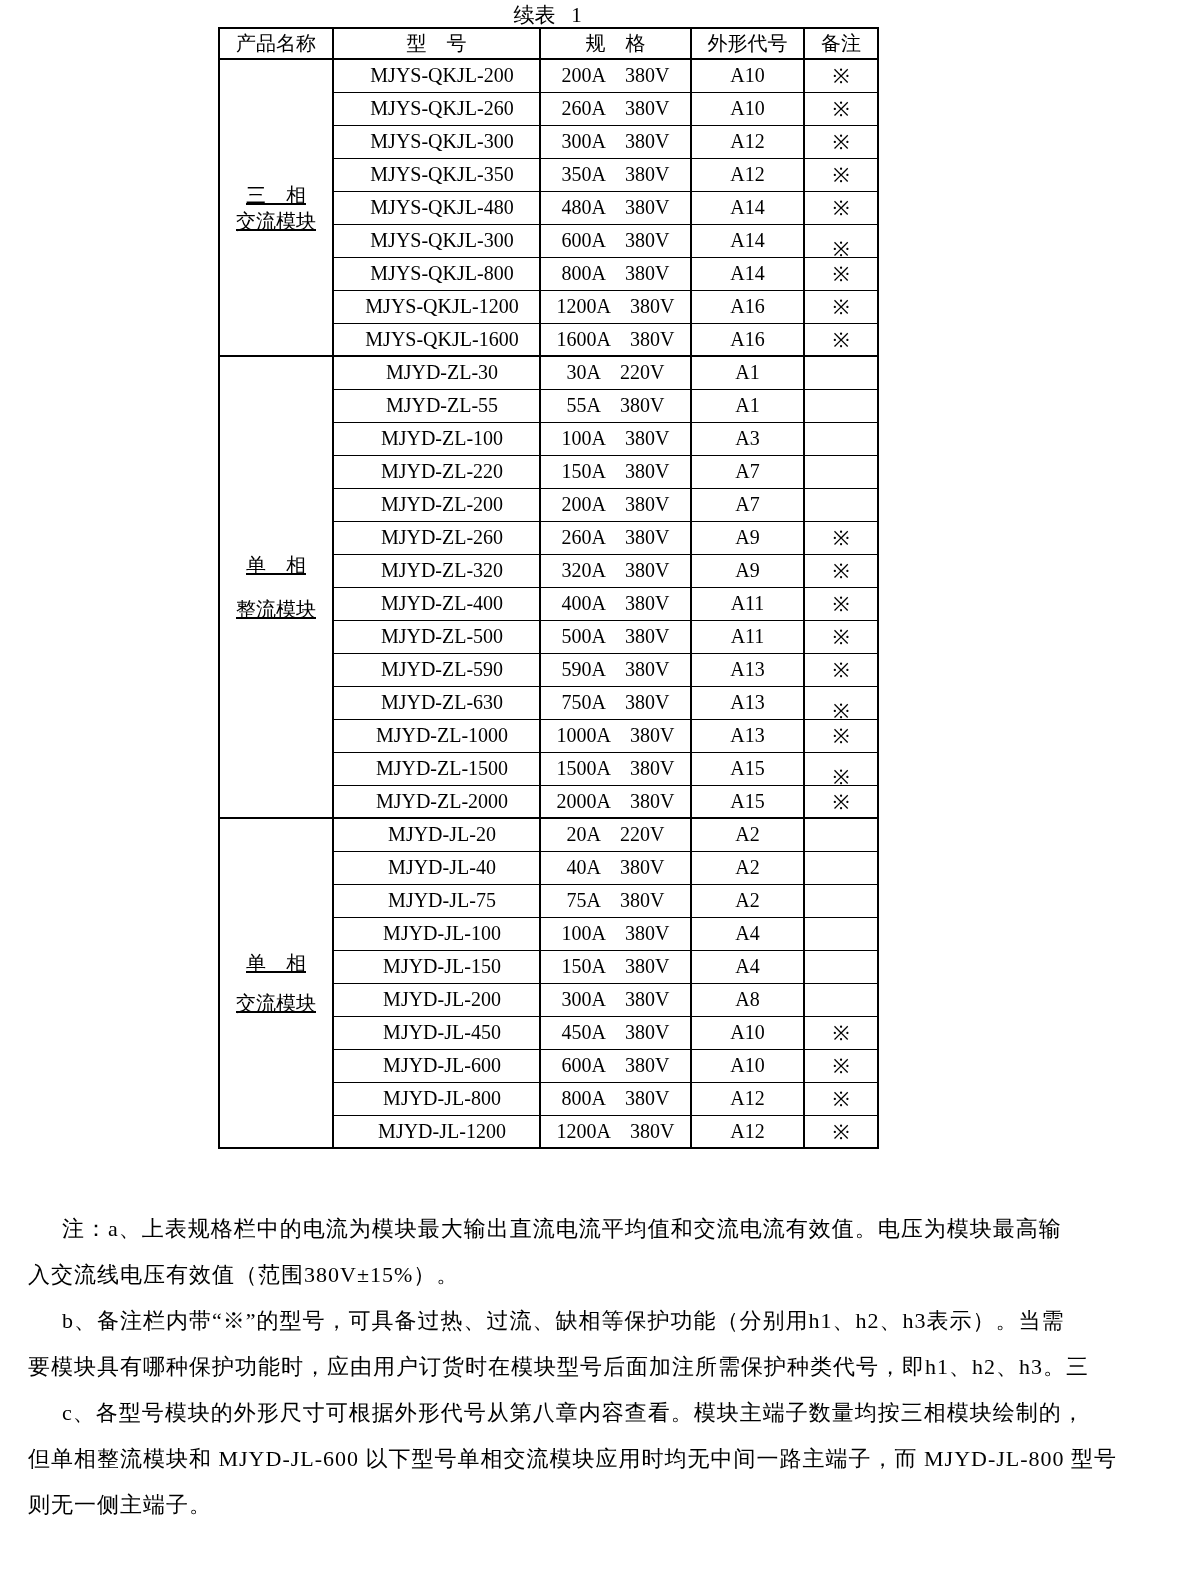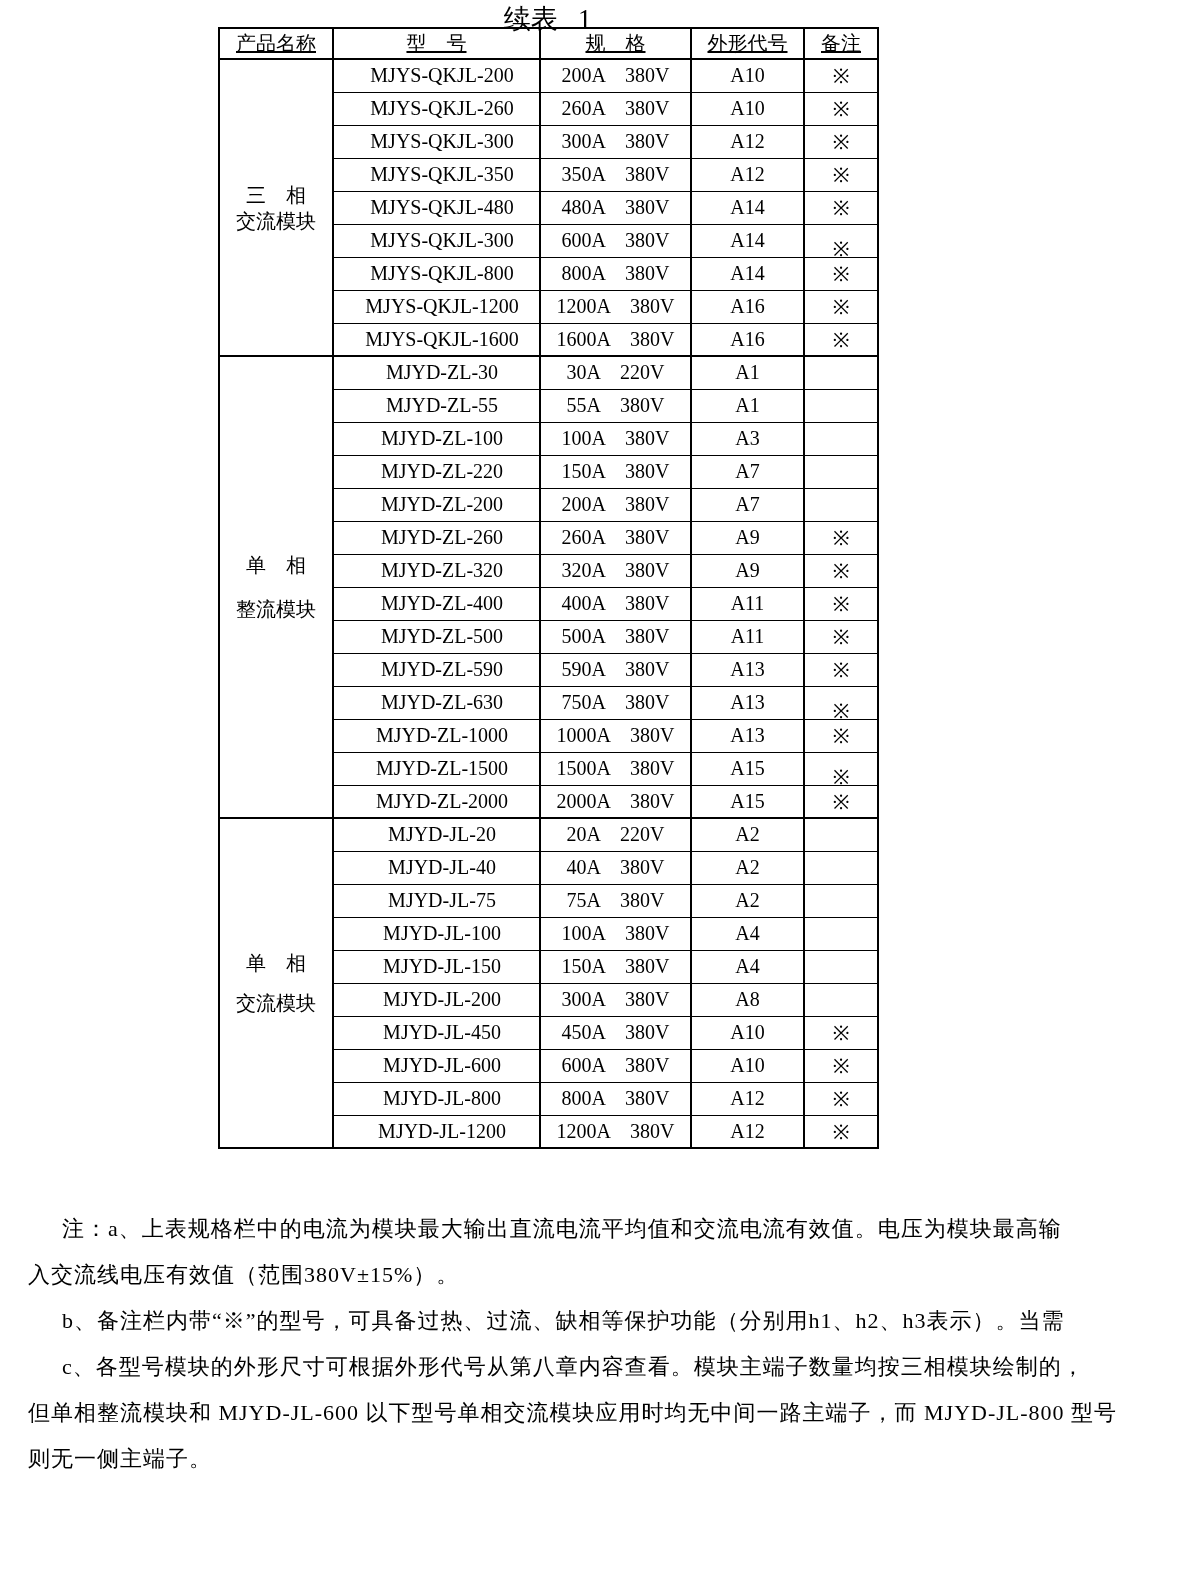--- a/index.html
+++ b/index.html
@@ -4,40 +4,40 @@
 <style>
   html,body{margin:0;padding:0;}
   body{
     width:1200px;height:1596px;
     background:#ffffff;color:#000000;
     position:relative;
     font-family:"Liberation Serif","DejaVu Serif",serif;
   }
   .page-title{
     position:absolute;top:1px;left:218px;width:659px;
-    text-align:center;font-size:27px;white-space:pre;
+    text-align:center;font-size:21px;white-space:pre;
   }
   table.spec{
     position:absolute;left:218px;top:27px;width:659px;
     border-collapse:collapse;table-layout:fixed;
     border:2px solid #000;
   }
   th,td{
     border:1px solid #000;
     border-left-width:2px;border-right-width:2px;
     font-size:20px;font-weight:normal;
     text-align:center;padding:0;overflow:hidden;
   }
   thead tr{height:31px;}
-  thead th{border-bottom-width:2px;white-space:pre;text-decoration:underline;}
+  thead th{border-bottom-width:2px;white-space:pre;}
   tbody tr{height:33px;}
   tr.section-start td{border-top-width:2px;}
   td.c-model{text-align:center;padding-left:11px;}
   td.c-spec{white-space:pre;}
-  td.c-product{white-space:pre;vertical-align:middle;}
+  td.c-product{white-space:pre;vertical-align:middle;text-decoration:underline;}
   td.product-0{line-height:26px;}
   td.product-1{line-height:44px;}
   td.product-2{line-height:40px;}
   .remark-low{position:relative;top:8px;display:inline-block;}
   .notes{
     position:absolute;left:28px;top:1206px;width:1055px;
     font-size:22px;letter-spacing:1px;
   }
   .note-line{height:46px;line-height:46px;white-space:nowrap;}
   .indent{padding-left:34px;}
@@ -269,16 +269,17 @@
         <td class="c-code">A12</td>
         <td class="c-remark"><span>※</span></td>
       </tr>
     </tbody>
 </table>
 
 <div class="notes">
   <div class="note-line indent">注：a、上表规格栏中的电流为模块最大输出直流电流平均值和交流电流有效值。电压为模块最高输</div>
   <div class="note-line">入交流线电压有效值（范围380V±15%）。</div>
   <div class="note-line indent">b、备注栏内带“※”的型号，可具备过热、过流、缺相等保护功能（分别用h1、h2、h3表示）。当需</div>
+  <div class="note-line">要模块具有哪种保护功能时，应由用户订货时在模块型号后面加注所需保护种类代号，即h1、h2、h3。三</div>
   <div class="note-line indent">c、各型号模块的外形尺寸可根据外形代号从第八章内容查看。模块主端子数量均按三相模块绘制的，</div>
   <div class="note-line">但单相整流模块和 MJYD-JL-600 以下型号单相交流模块应用时均无中间一路主端子，而 MJYD-JL-800 型号</div>
   <div class="note-line">则无一侧主端子。</div>
 </div>
 
 </body></html>

